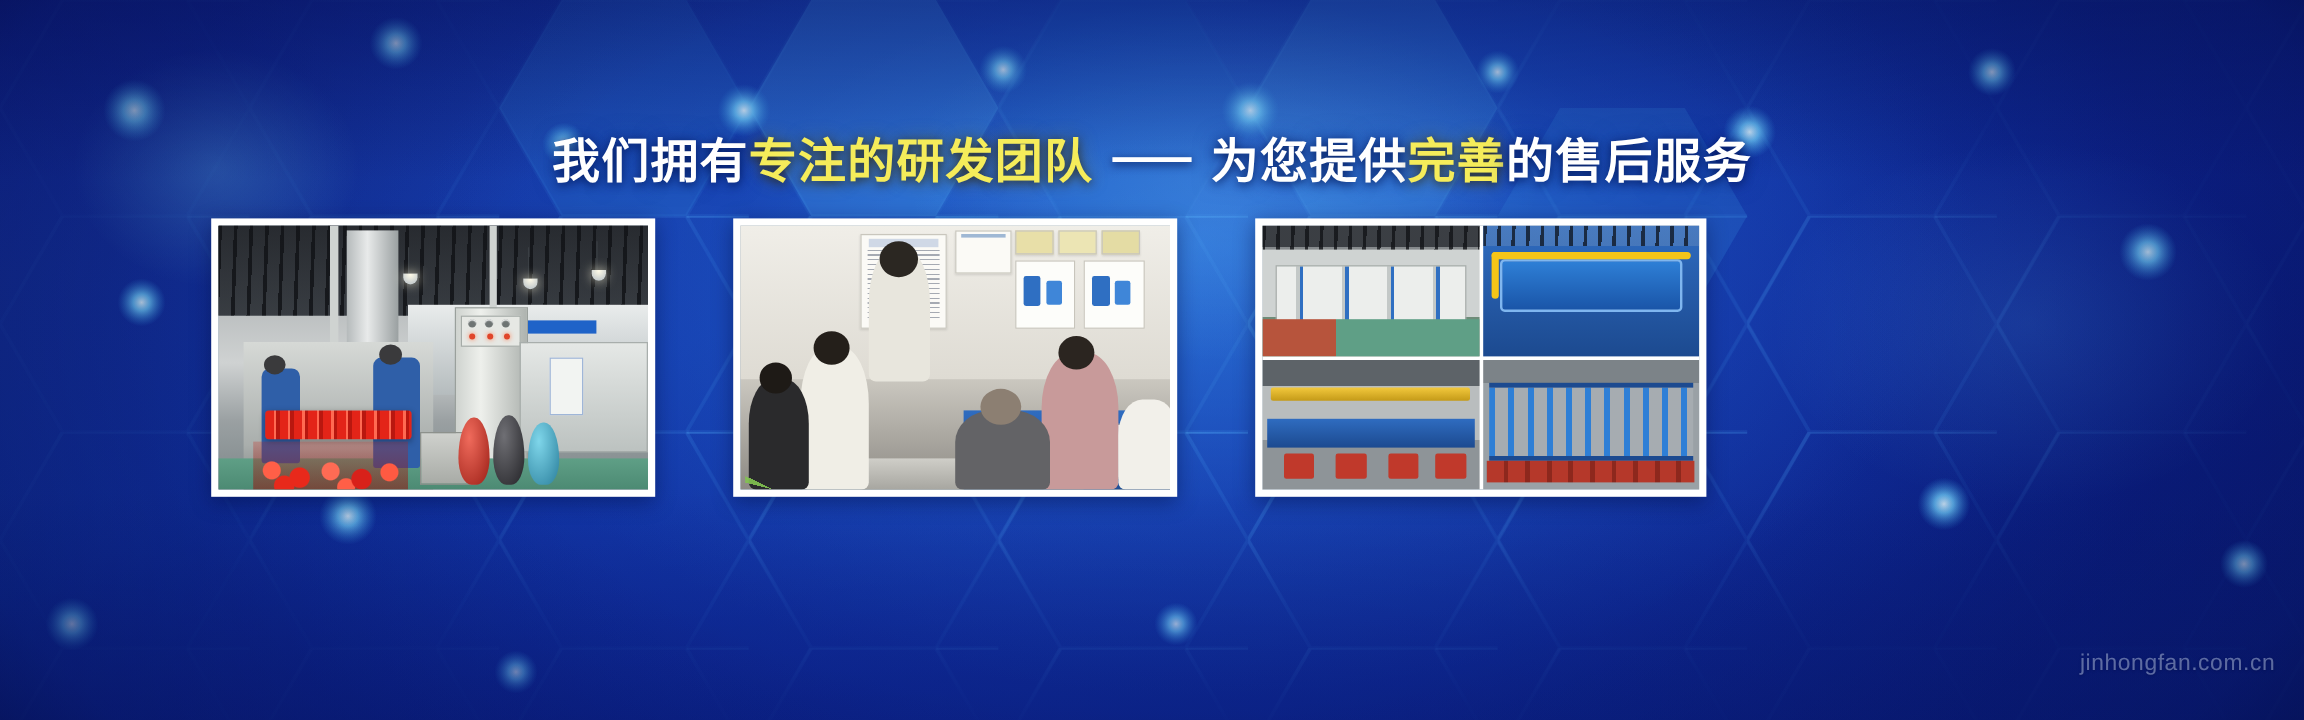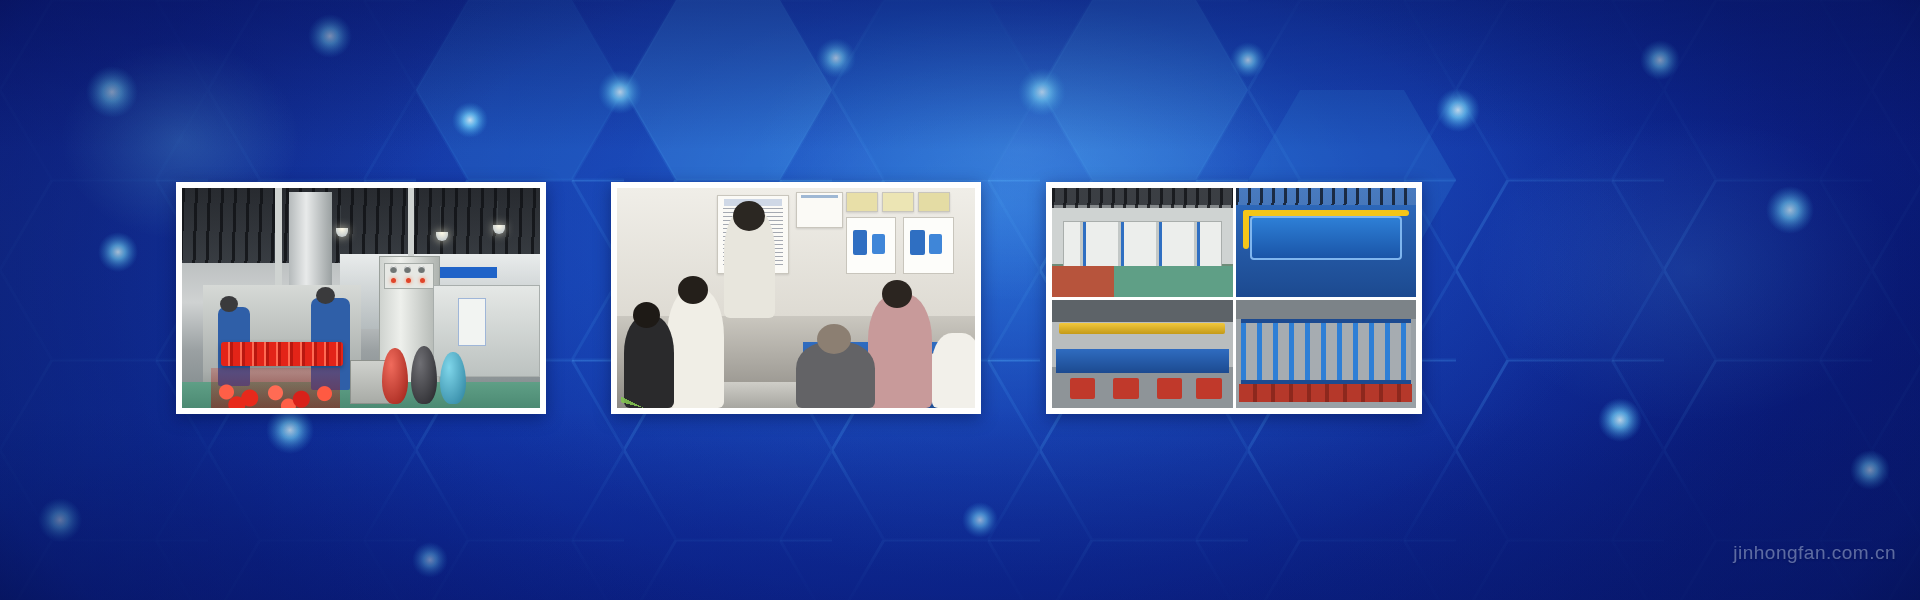--- a/index.html
+++ b/index.html
@@ -291,20 +291,23 @@
   </div>
 
   <div class="glowspot" style="left:60px;top:40px;width:240px;height:200px;background:radial-gradient(ellipse,rgba(110,205,255,.30),rgba(110,205,255,0) 70%);"></div>
   <div class="glowspot" style="left:760px;top:0;width:520px;height:300px;background:radial-gradient(ellipse,rgba(120,200,255,.22),rgba(120,200,255,0) 72%);"></div>
   <div class="glowspot" style="left:1480px;top:120px;width:420px;height:300px;background:radial-gradient(ellipse,rgba(90,180,255,.18),rgba(90,180,255,0) 72%);"></div>
 
   <div class="topshade"></div>
   <div class="botshade"></div>
   <div class="vignette"></div>
 
+  <h1 class="headline">
+    <span>我们拥有</span><span class="hl">专注的研发团队</span><span class="dash"></span><span>为您提供</span><span class="hl">完善</span><span>的售后服务</span>
+  </h1>
 
   <div class="panels">
 
     <div class="panel" id="panel-1">
       <div class="inner">
         <div class="ph1">
           <div class="roof"></div>
           <div class="duct"></div>
           <div class="hall"></div>
           <div class="beam" style="left:26%;top:0;width:7px;height:58%;"></div>

